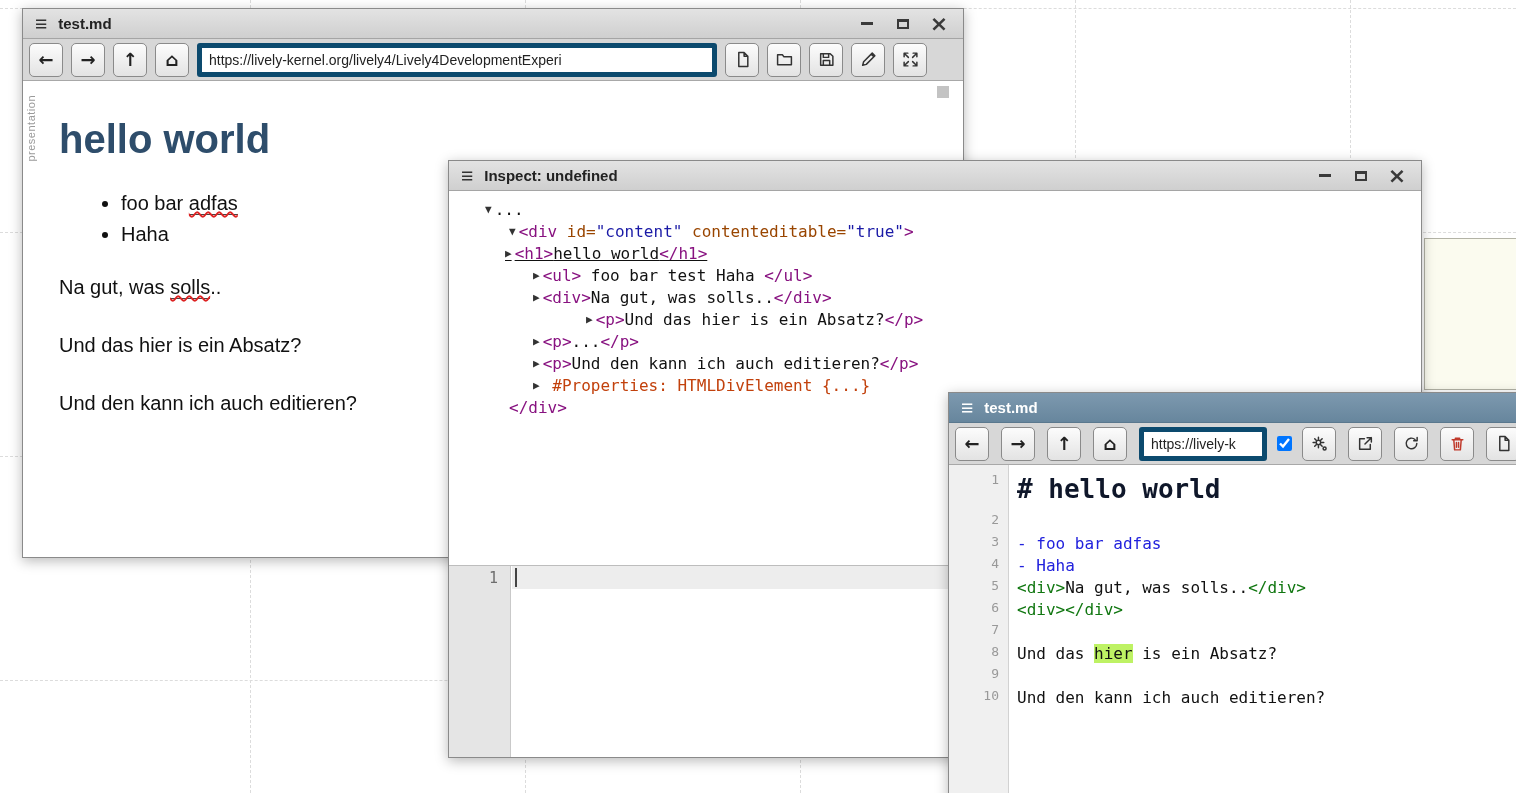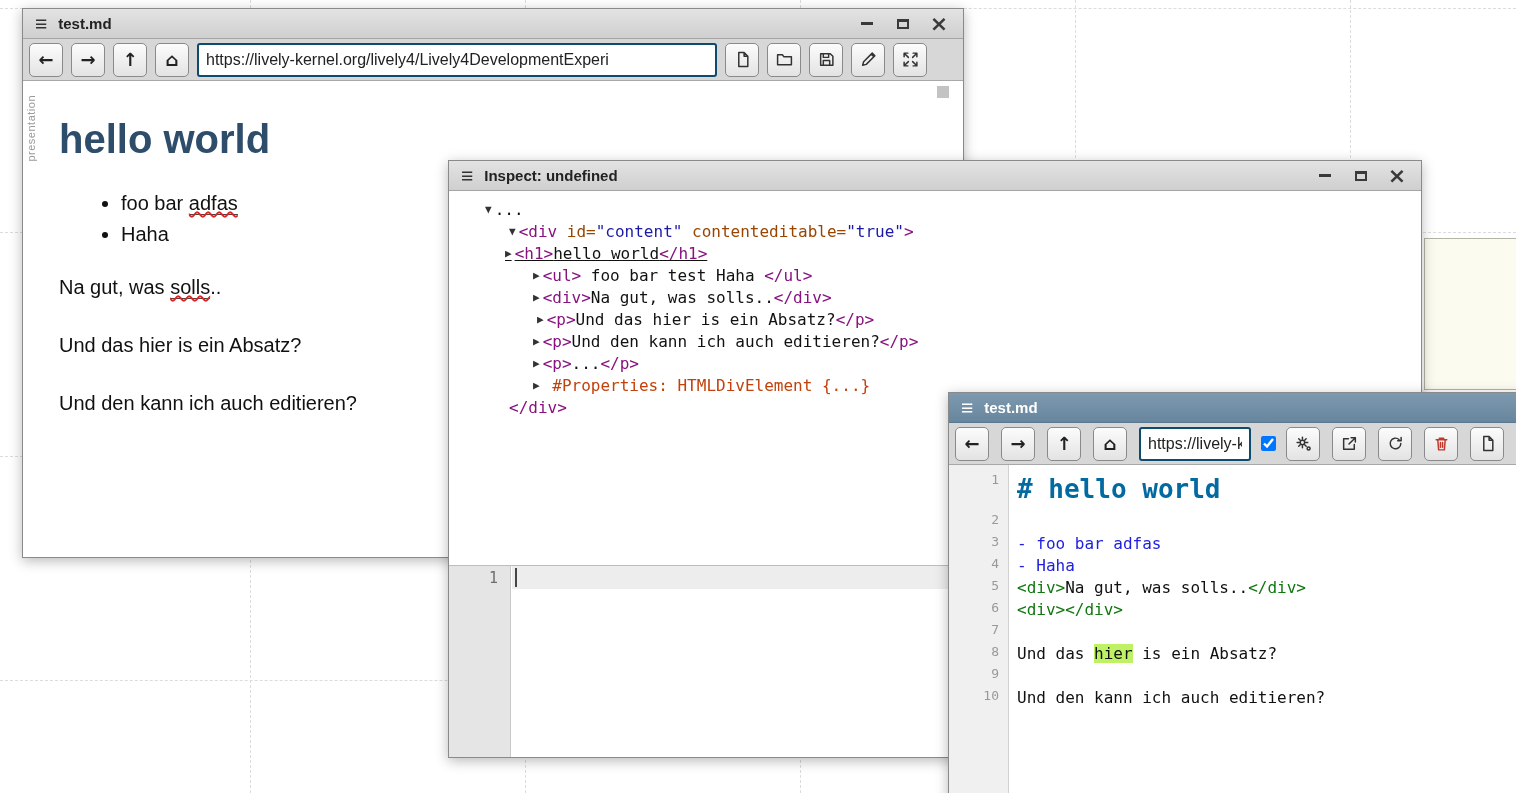--- a/index.html
+++ b/index.html
@@ -50,22 +50,22 @@
     border:1px solid #8a8a8a; border-radius:5px;
     background:linear-gradient(#fcfcfc,#e3e3e3);
     display:flex; align-items:center; justify-content:center;
     font-size:18px; font-weight:bold; color:#222; cursor:pointer;
     font-family:"DejaVu Sans",sans-serif;
   }
   .tb-btn svg { width:17px; height:17px; }
   .icon-stroke { stroke:#333; fill:none; stroke-width:1.4; stroke-linecap:round; stroke-linejoin:round; }
   .icon-stroke-red { stroke:#c0392b; fill:none; stroke-width:1.4; stroke-linecap:round; stroke-linejoin:round; }
   .url-input {
-    height:34px; border:2px solid #0c4a6e; border-radius:3px; background:#fff;
-    font-size:16px; color:#222; padding:0 7px;
+    height:34px; border:5px solid #0c4a6e; border-radius:3px; background:#fff;
+    font-size:14px; color:#222; padding:0 7px;
     font-family:"Liberation Sans",sans-serif;
   }
 
   
   #win-preview { left:22px; top:8px; width:942px; height:550px; z-index:2; }
   #win-preview .url-input { width:520px; }
   .preview-body { position:relative; height:477px; overflow:hidden; }
   .scroll-nub { position:absolute; right:14px; top:5px; width:12px; height:12px; background:#c3c3c3; }
   .side-label {
     position:absolute; left:2px; top:14px; color:#9a9a9a; font-size:11px;
@@ -103,38 +103,38 @@
     color:#6e6e6e; font-size:15px; text-align:right; padding:3px 12px 0 0;
   }
   .inspector-activeline { position:absolute; left:63px; right:0; top:0; height:23px; background:#ededed; }
   .inspector-cursor { position:absolute; left:66px; top:2px; width:2px; height:19px; background:#444; }
 
   
   #win-editor { left:948px; top:392px; width:600px; height:440px; z-index:4; }
   #win-editor .titlebar { background:linear-gradient(#7d99af,#67869d); border-bottom:1px solid #5a7archived; }
   #win-editor .titlebar { border-bottom:1px solid #5a788e; }
   #win-editor .menu-icon, #win-editor .win-title { color:#fff; }
-  #win-editor .url-input { width:112px; }
+  #win-editor .url-input { width:128px; }
   #win-editor .toolbar { gap:12px; }
   .dev-checkbox { width:15px; height:15px; margin:0 -2px; cursor:pointer; }
   .md-editor { position:relative; height:367px; overflow:hidden; }
   .md-gutter-bg {
     position:absolute; left:0; top:0; bottom:0; width:60px;
     background:#f0f0f0; border-right:1px solid #d2d2d2; z-index:0;
   }
   .md-lines { position:relative; z-index:1; padding-top:5px; font-family:"DejaVu Sans Mono",monospace; }
   .code-row { display:flex; height:22px; }
   .code-row.hdr { height:40px; }
   .gutter-cell {
     width:60px; flex:none; text-align:right; padding:2px 10px 0 0;
     color:#999; font-size:13px;
   }
   .code-cell { padding:1px 0 0 8px; font-size:16px; line-height:21px; white-space:pre; color:#111; }
   .code-row.hdr .code-cell { font-size:26px; line-height:36px; font-weight:bold; }
-  .tok-md-header { color:#0369a1; }
+  .tok-md-header { color:#0f172a; }
   .tok-md-list { color:#2121dd; }
   .tok-html { color:#117711; }
   .tok-hl { background:#bef264; }
 </style>
 </head>
 <body>
 
 <div class="desktop">
 
   <div class="gridline v" style="left:250px"></div>
@@ -235,23 +235,23 @@
         <span class="ctl ctl-close">×</span>
       </span>
     </header>
     <div class="inspector-body">
       <div class="inspector-tree">
           <div class="tree-line" style="padding-left: 36px;"><span class="tok-arrow">▼</span><span class="tok-plain">...</span></div>
           <div class="tree-line" style="padding-left: 60px;"><span class="tok-arrow">▼</span><span class="tok-tag">&lt;div</span><span class="tok-plain"> </span><span class="tok-attr">id=</span><span class="tok-val">"content"</span><span class="tok-plain"> </span><span class="tok-attr">contenteditable=</span><span class="tok-val">"true"</span><span class="tok-tag">&gt;</span></div>
           <div class="tree-line" style="padding-left: 56px; text-decoration: underline;"><span class="tok-arrow">▶</span><span class="tok-tag">&lt;h1&gt;</span><span class="tok-plain">hello world</span><span class="tok-tag">&lt;/h1&gt;</span></div>
           <div class="tree-line" style="padding-left: 84px;"><span class="tok-arrow">▶</span><span class="tok-tag">&lt;ul&gt;</span><span class="tok-plain"> foo bar test Haha </span><span class="tok-tag">&lt;/ul&gt;</span></div>
           <div class="tree-line" style="padding-left: 84px;"><span class="tok-arrow">▶</span><span class="tok-tag">&lt;div&gt;</span><span class="tok-plain">Na gut, was solls..</span><span class="tok-tag">&lt;/div&gt;</span></div>
-          <div class="tree-line" style="padding-left: 88px;"><span class="tok-arrow">▶</span><span class="tok-tag">&lt;p&gt;</span><span class="tok-plain">Und das hier is ein Absatz?</span><span class="tok-tag">&lt;/p&gt;</span></div>
+          <div class="tree-line" style="padding-left: 110px; margin-left: 27px;"><span class="tok-arrow">▶</span><span class="tok-tag">&lt;p&gt;</span><span class="tok-plain">Und das hier is ein Absatz?</span><span class="tok-tag">&lt;/p&gt;</span></div>
+          <div class="tree-line" style="padding-left: 84px;"><span class="tok-arrow">▶</span><span class="tok-tag">&lt;p&gt;</span><span class="tok-plain">...</span><span class="tok-tag">&lt;/p&gt;</span></div>
           <div class="tree-line" style="padding-left: 84px;"><span class="tok-arrow">▶</span><span class="tok-tag">&lt;p&gt;</span><span class="tok-plain">Und den kann ich auch editieren?</span><span class="tok-tag">&lt;/p&gt;</span></div>
-          <div class="tree-line" style="padding-left: 84px;"><span class="tok-arrow">▶</span><span class="tok-tag">&lt;p&gt;</span><span class="tok-plain">...</span><span class="tok-tag">&lt;/p&gt;</span></div>
           <div class="tree-line" style="padding-left: 84px;"><span class="tok-arrow">▶</span><span class="tok-props"> #Properties: HTMLDivElement {...}</span></div>
           <div class="tree-line" style="padding-left: 60px;"><span class="tok-tag">&lt;/div&gt;</span></div>
         </div>
       <div class="inspector-editor">
         <div class="inspector-gutter">
           <span>1</span>
         </div>
         <div class="inspector-activeline"></div>
         <div class="inspector-cursor"></div>
       </div>

